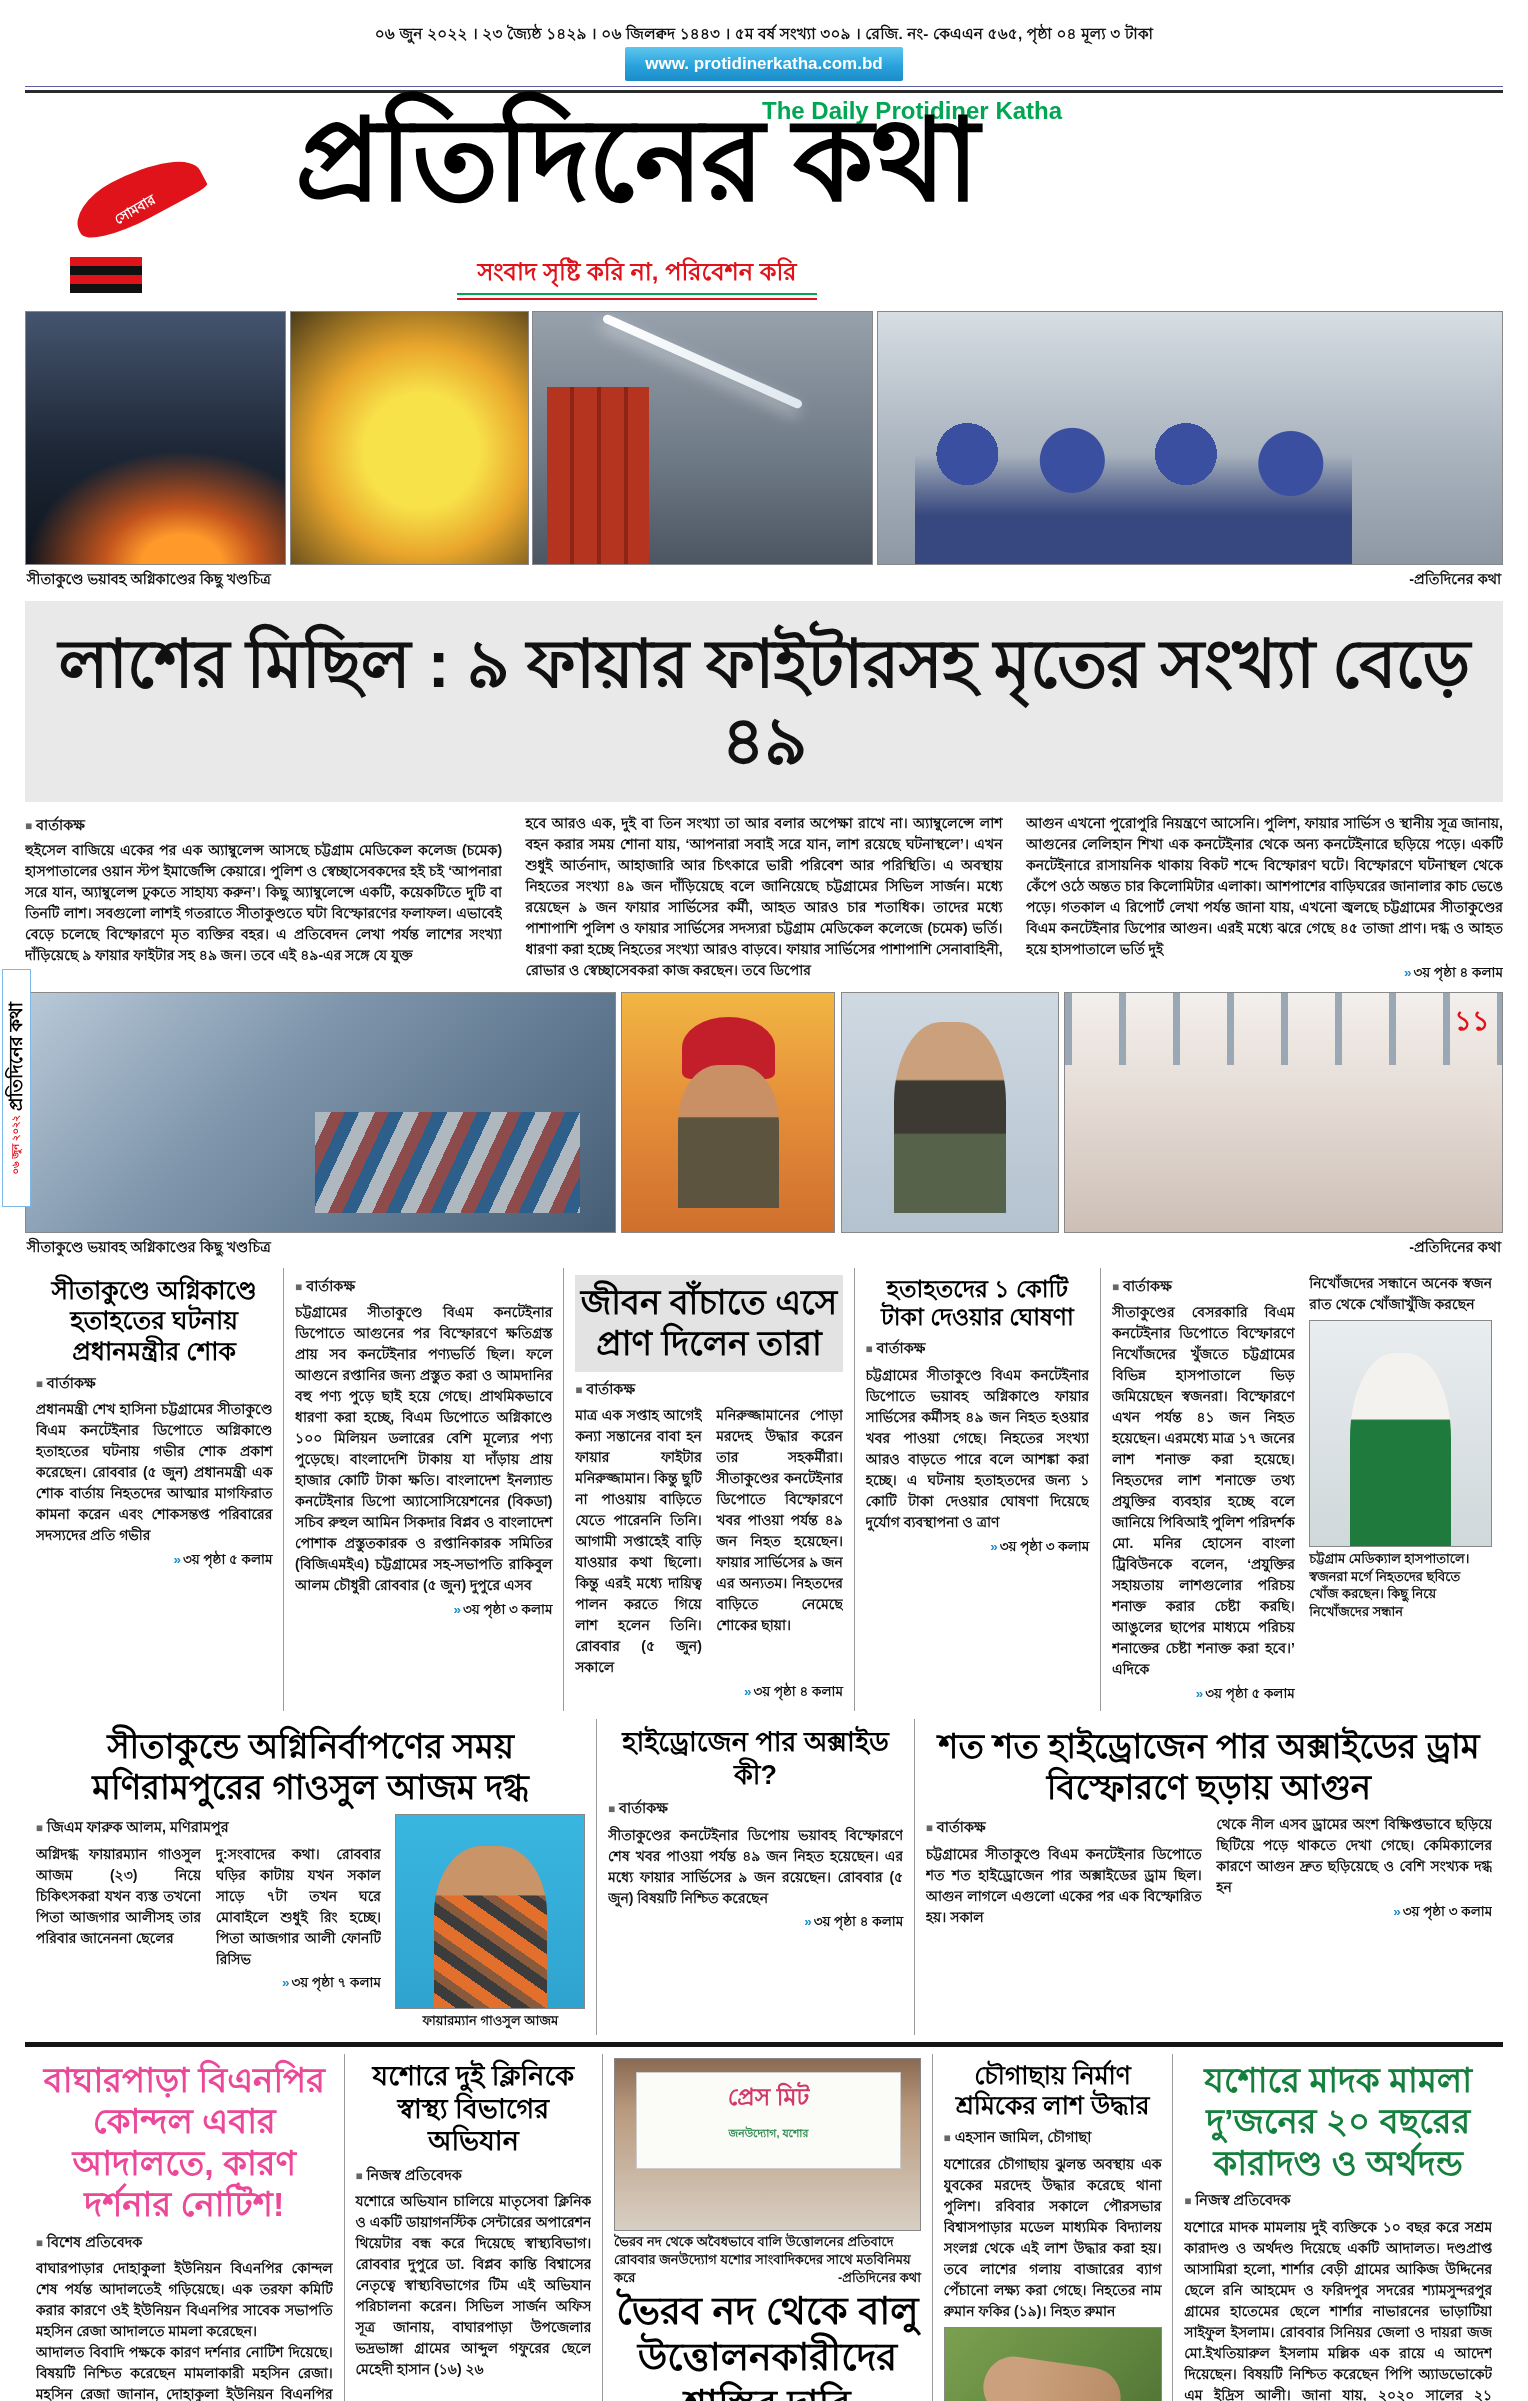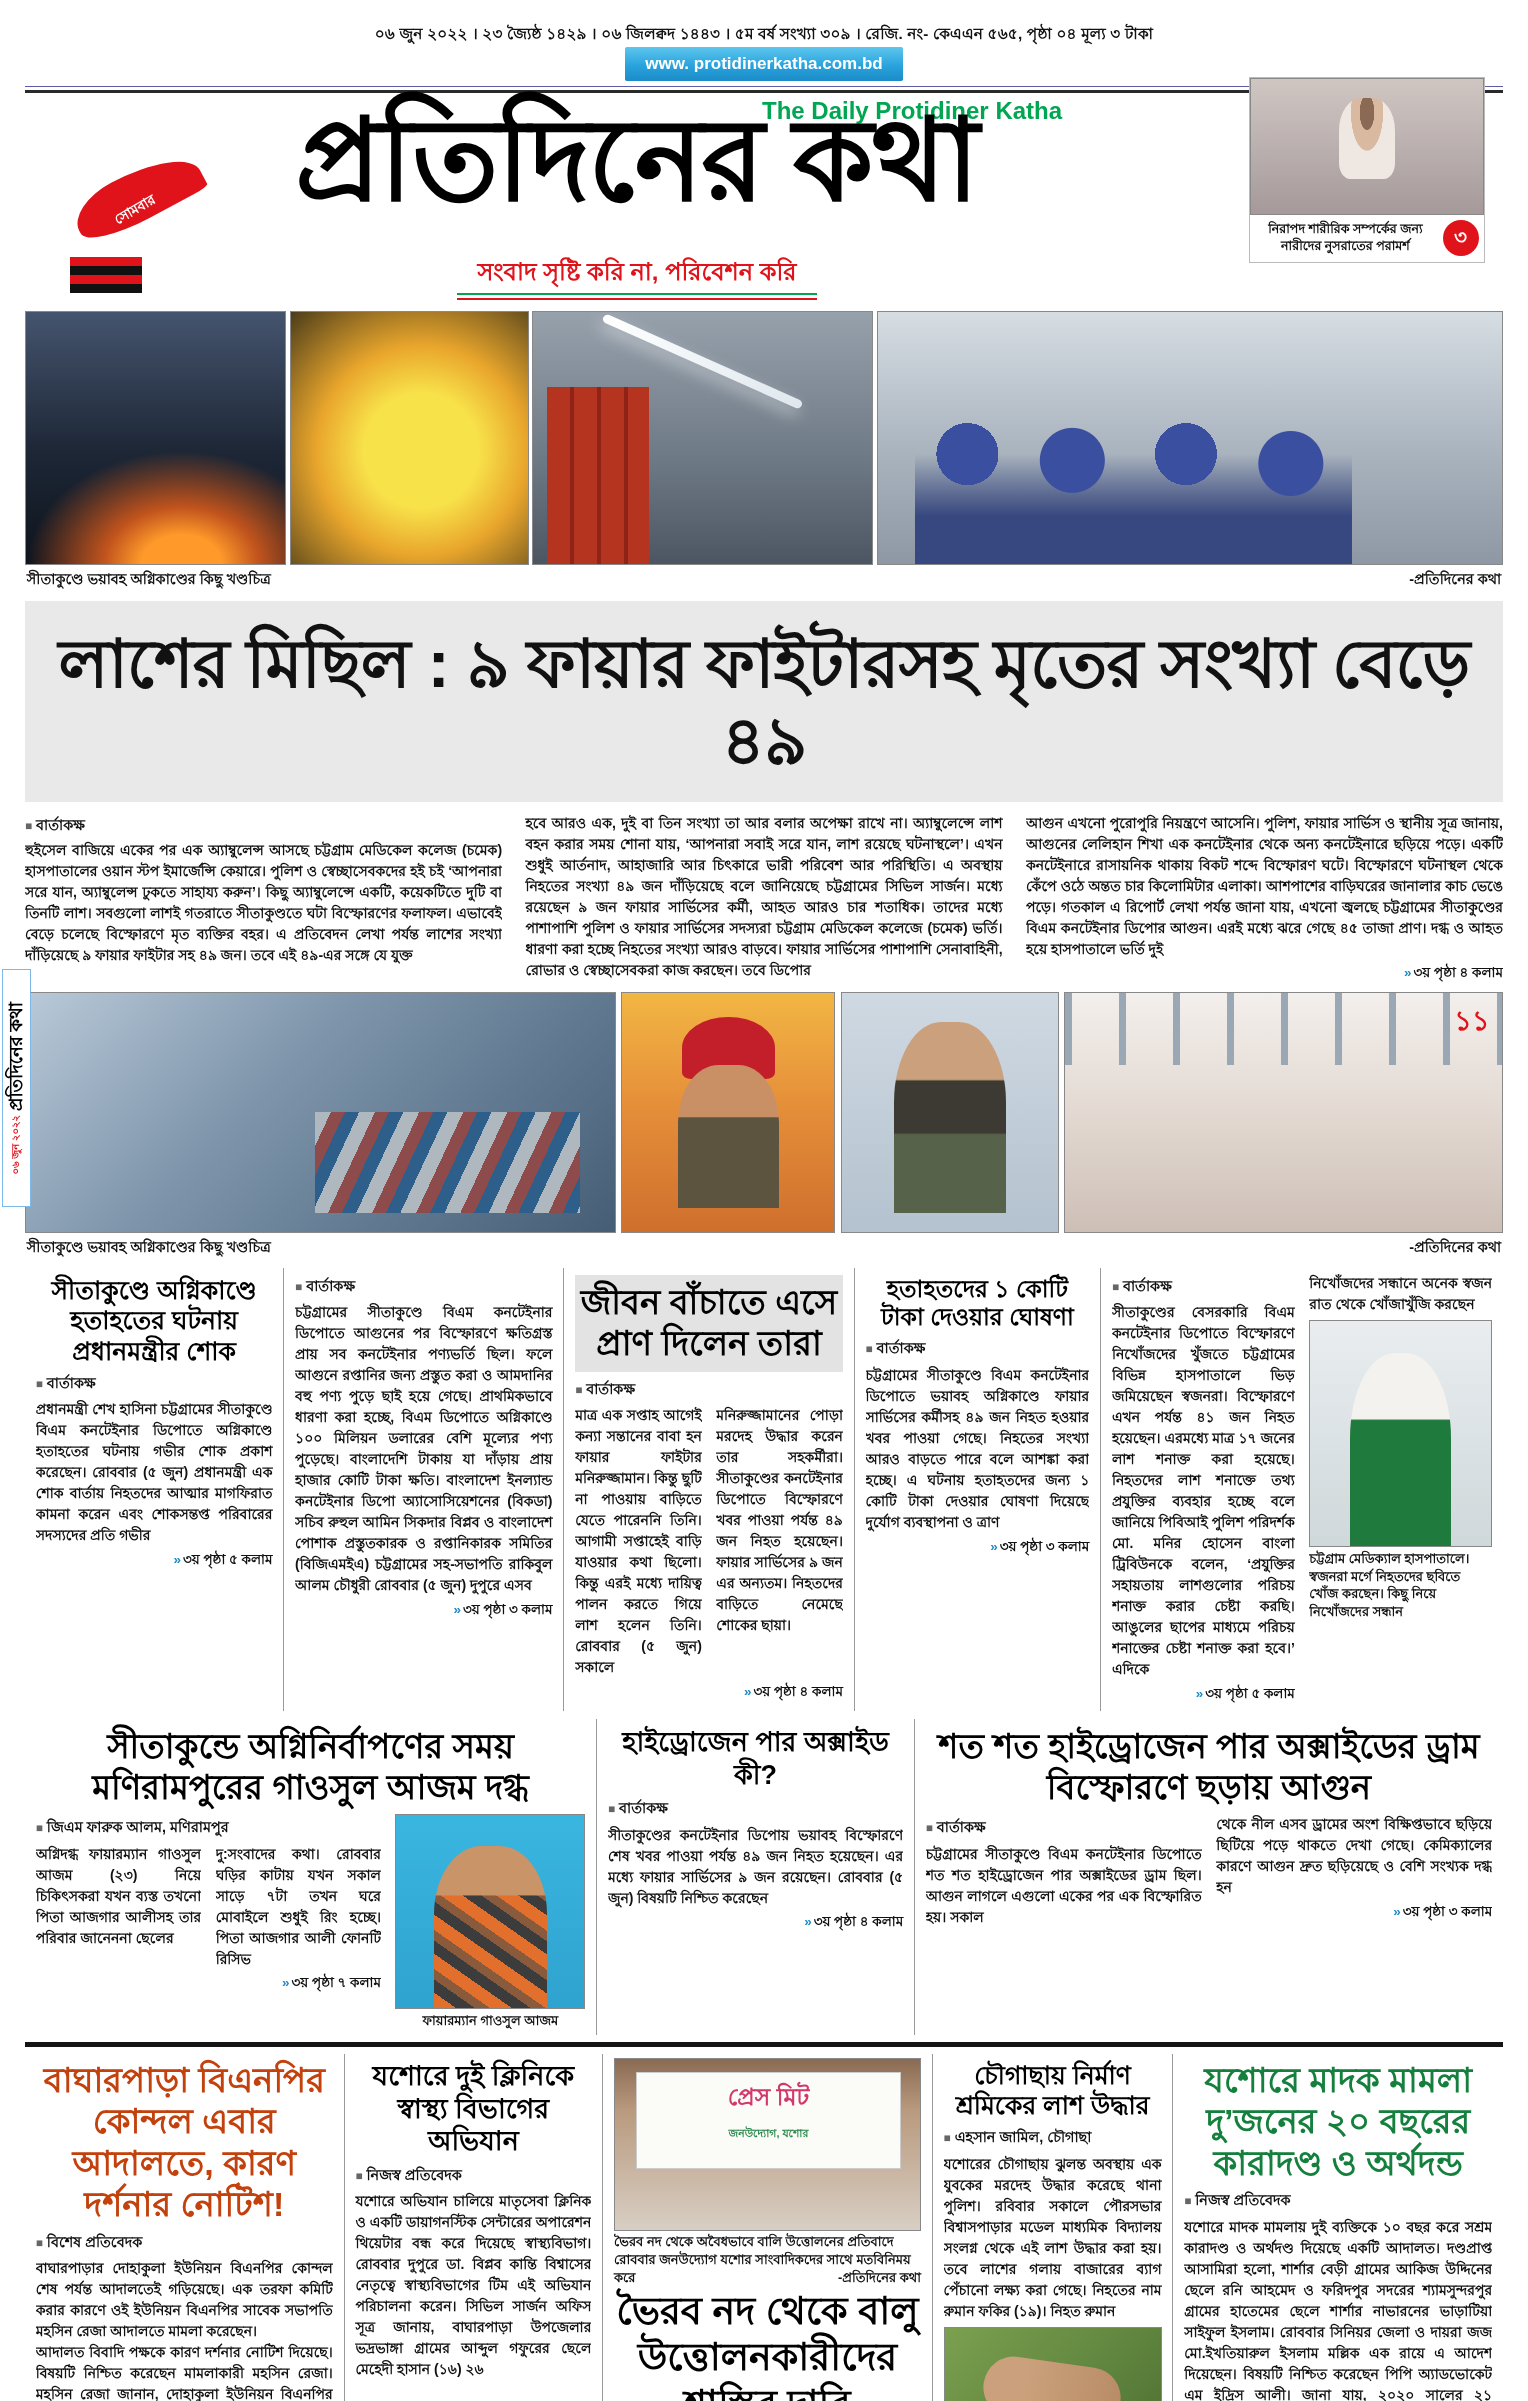--- a/index.html
+++ b/index.html
@@ -68,21 +68,21 @@
   
   .grid{display:grid;gap:0;margin-top:7.2px;}
   .g1{grid-template-columns:1fr 1.08fr 1.12fr 0.95fr 1.55fr;}
   .g2{grid-template-columns:1.8fr 1fr 1.85fr;}
   .cell{padding:5.4px 10.8px;border-right:0.9px solid #9a9a9a;overflow:hidden;}
   .cell:last-child{border-right:none;}
   .hl{font-weight:900;text-align:center;line-height:1.22;margin:1.8px 0 5.4px 0;color:#000;}
   .h26{font-size:23.4px;}.h28{font-size:25px;}.h30{font-size:27px;}.h34{font-size:31px;}
   .h38{font-size:34px;}.h42{font-size:38px;}
   .hl.graybg{background:#e3e3e3;padding:7.2px 3.6px;}
-  .hl.red{color:#c2410c;}
+  .hl.red{color:#ec4899;}
   .hl.blue{color:#15803d;}
   .bd{font-size:14px;line-height:1.5;text-align:justify;margin:0;overflow:hidden;font-weight:bold;}
   .two{display:flex;gap:14.4px;}
   .two .c2{flex:1 1 0;overflow:hidden;}
   .cap{font-size:13px;font-weight:bold;line-height:1.35;margin-top:2.7px;}
   .credit{float:right;font-weight:bold;}
   .thickline{border-top:5.4px solid #151515;margin:7.2px 0;}
 
   
   .p-green{height:225px;background:linear-gradient(180deg,#e9edf0 0%,#cfd8da 100%);margin-top:5.4px;}
@@ -122,27 +122,20 @@
     <div class="masthead">
       <div class="brush">
         <div class="stroke"></div>
         <div class="day">সোমবার</div>
       </div>
       <div class="flagtail"></div>
       <div class="engtitle">The Daily Protidiner Katha</div>
       <div class="logo">প্রতিদিনের কথা</div>
       <div class="tagline">সংবাদ সৃষ্টি করি না, পরিবেশন করি</div>
       <div class="tagrule"></div>
-      <div class="promo">
-        <div class="pic ph"></div>
-        <div class="prow">
-          <div class="pcap">নিরাপদ শারীরিক সম্পর্কের জন্য নারীদের নুসরাতের পরামর্শ</div>
-          <div class="pnum">৩</div>
-        </div>
-      </div>
     </div>
 
     <div class="strip">
       <div class="ph p-night"></div>
       <div class="ph p-yellow"></div>
       <div class="ph p-spray"></div>
       <div class="ph p-rescue"></div>
     </div>
     <div class="caprow">
       <span>সীতাকুণ্ডে ভয়াবহ অগ্নিকাণ্ডের কিছু খণ্ডচিত্র</span>

